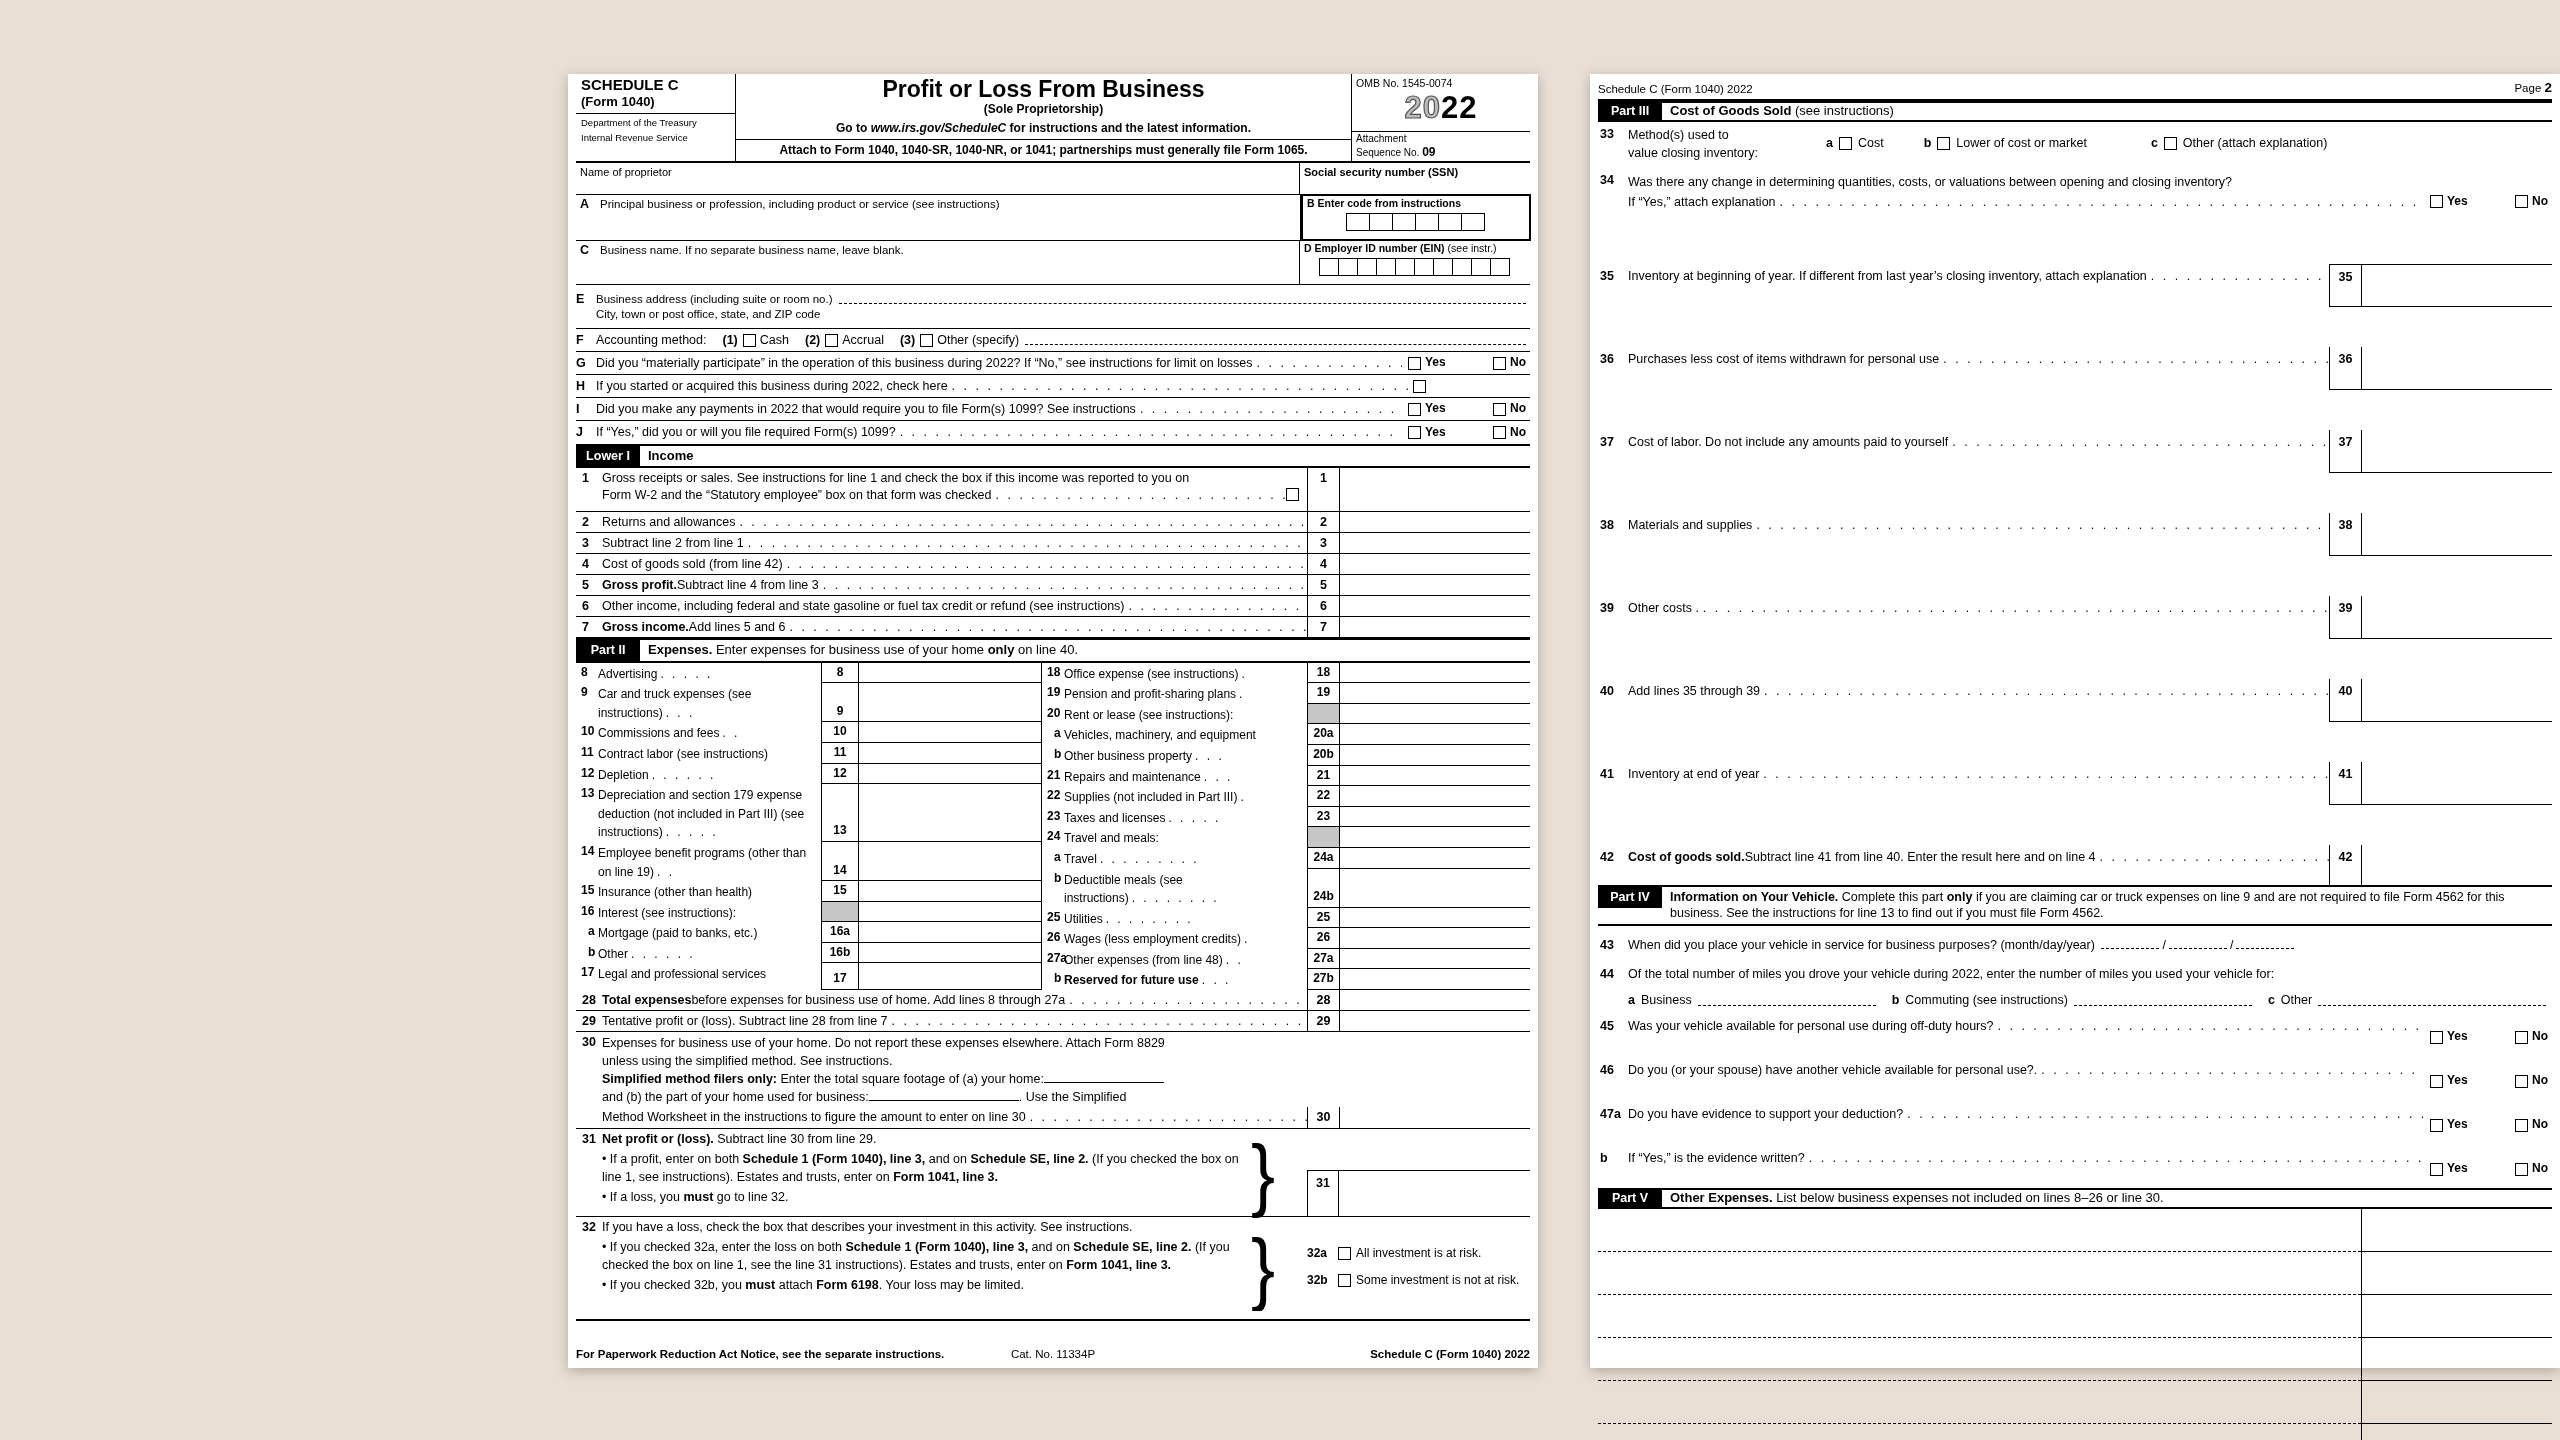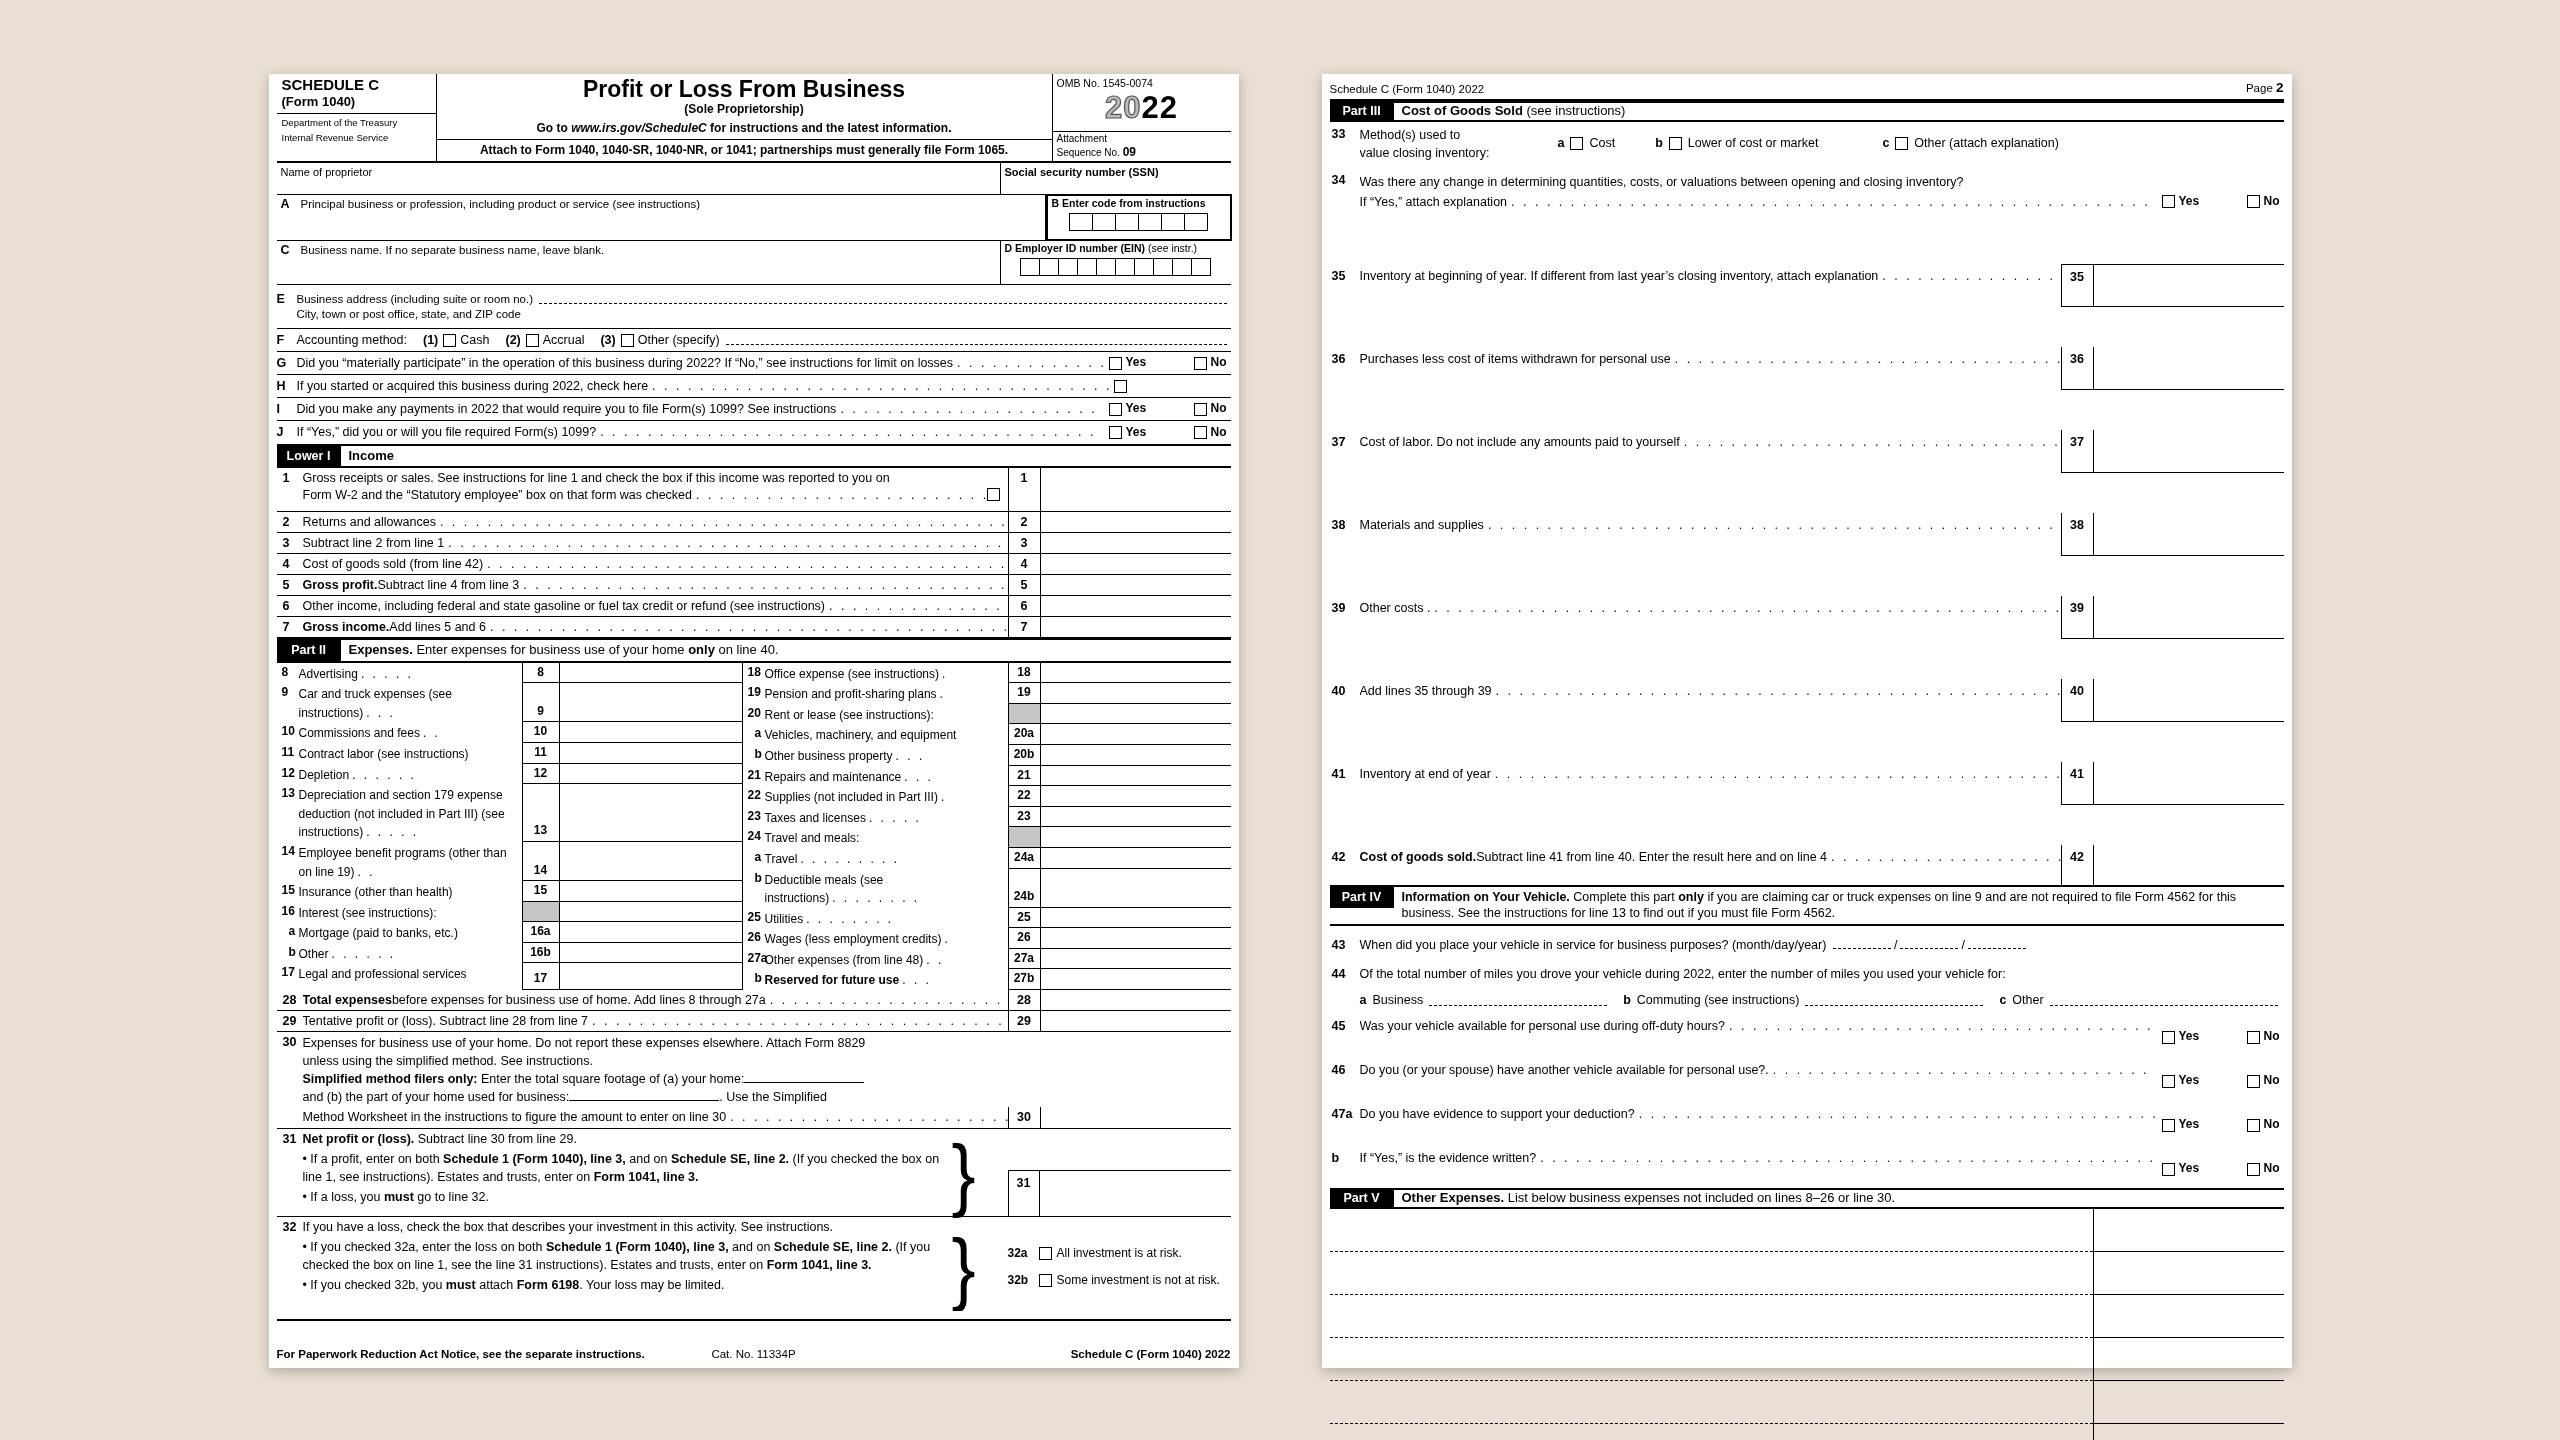--- a/index.html
+++ b/index.html
@@ -3,21 +3,21 @@
 <meta charset="utf-8">
 <style>
   * { box-sizing: border-box; margin: 0; padding: 0; }
   html,body { width:2560px; height:1440px; }
   body {
     background:#e9dfd4;
     font-family:"Liberation Sans","DejaVu Sans",sans-serif;
     color:#000;
     -webkit-font-smoothing:antialiased;
   }
-  .stage { display:flex; justify-content:center; gap:83px; padding-top:74px; }
+  .stage { display:flex; justify-content:flex-end; gap:52px; padding-top:74px; }
   .page {
     width:970px; height:1294px; background:#fff;
     box-shadow:0 3px 12px rgba(0,0,0,.25);
     font-size:12.5px; line-height:1.3;
     padding:0 8px; display:flex; flex-direction:column;
   }
   b { font-weight:bold; }
   .nw { white-space:nowrap; overflow:hidden; }
   .fl { display:flex; align-items:center; min-width:0; }
   .dots { word-spacing:5px; padding-left:3px; white-space:nowrap; }
@@ -50,21 +50,21 @@
 
   
   .idrow { display:flex; border-bottom:1px solid #000; position:relative; min-width:0; }
   .idrow.nb { border-bottom:none; }
   .h32 { min-height:32px; } .h46 { min-height:46px; } .h44 { min-height:44px; }
   .h23 { min-height:23px; align-items:center; }
   .main { flex:1; border-right:1px solid #000; padding:1px 4px; min-width:0; }
   .slab { font-size:11px; }
   .lt { display:inline-block; width:20px; font-weight:bold; flex:none; }
   .ilab { font-size:11.5px; }
-  .bcell { width:186px; border:2.5px solid #000; margin:-1px -1px -1px 0; padding:1px 4px; font-size:10.5px; }
+  .bcell { width:230px; border:2.5px solid #000; margin:-1px -1px -1px 0; padding:1px 4px; font-size:10.5px; }
   .dcell { width:230px; padding:1px 4px; font-size:10.5px; }
   .ssncell { width:230px; padding:2px 4px; font-size:11px; font-weight:bold; }
   .strip { display:flex; justify-content:center; margin-top:2px; }
   .bxi { width:24px; height:18px; border:1px solid #000; margin-left:-1px; background:#fff; }
   .strip10 .bxi { width:20px; }
   .ecol { flex-direction: column; justify-content:center; padding:2px 0; }
   .fn { font-weight:bold; margin-left:16px; margin-right:5px; }
   .cblab { margin-left:4px; }
   .ynend { display:flex; width:118px; flex:none; justify-content:space-between; margin-left:6px; margin-right:4px; align-items:center; }
   .yng { display:flex; gap:4px; align-items:center; font-weight:bold; font-size:12px; }

